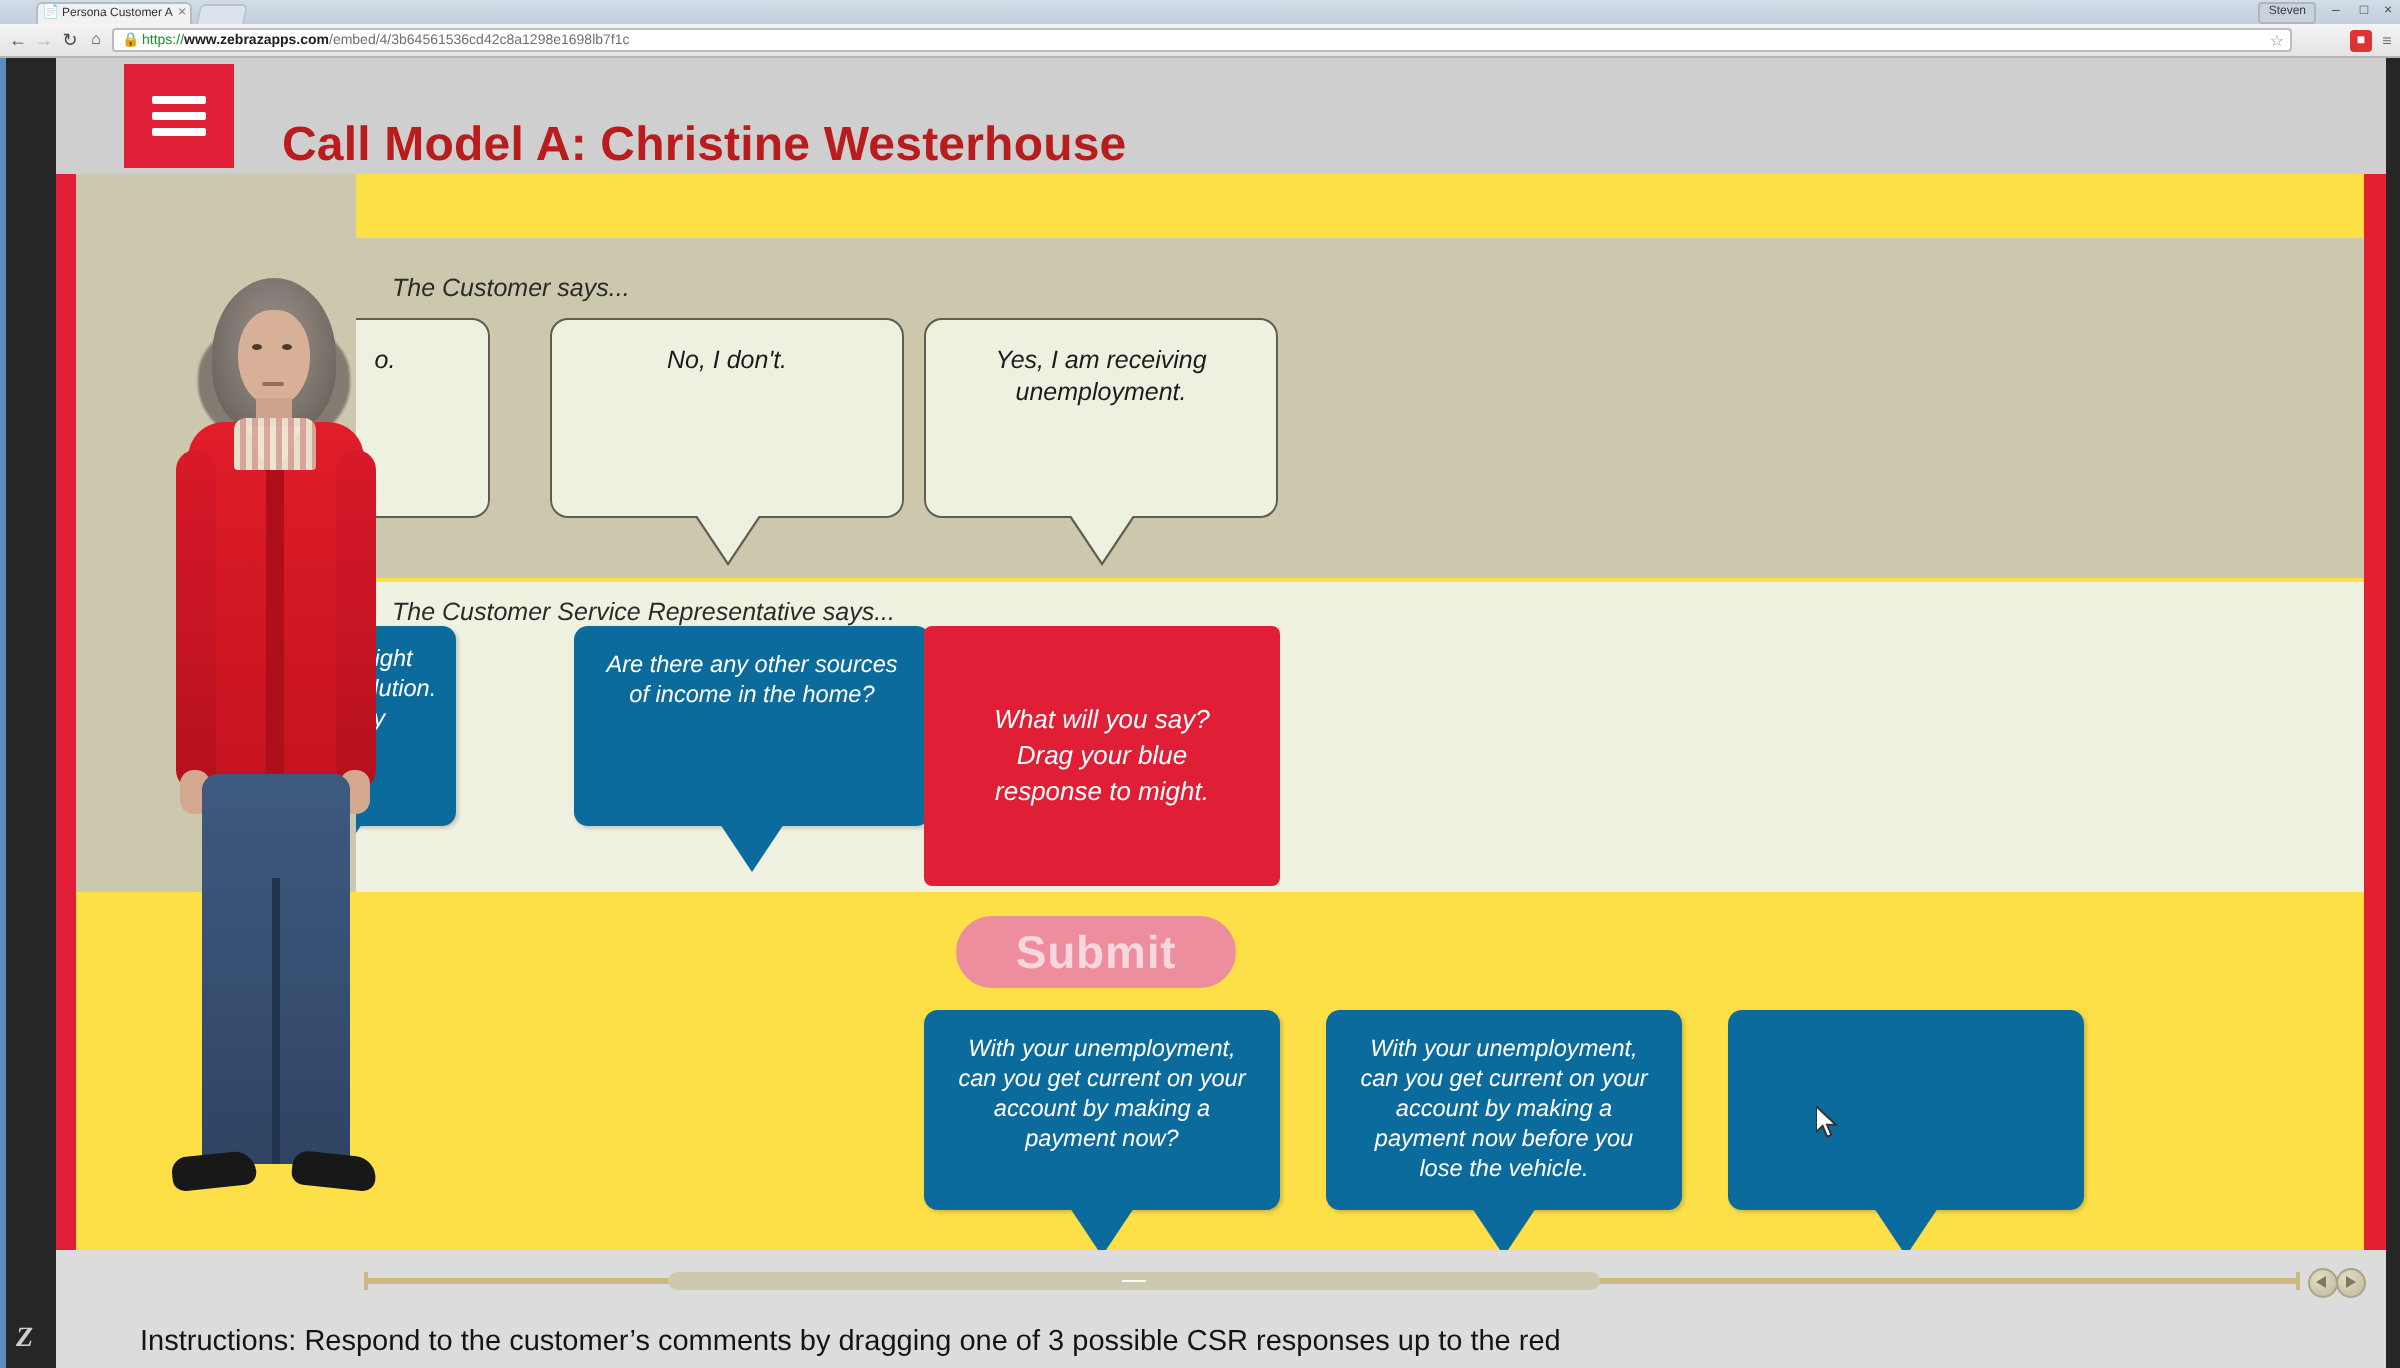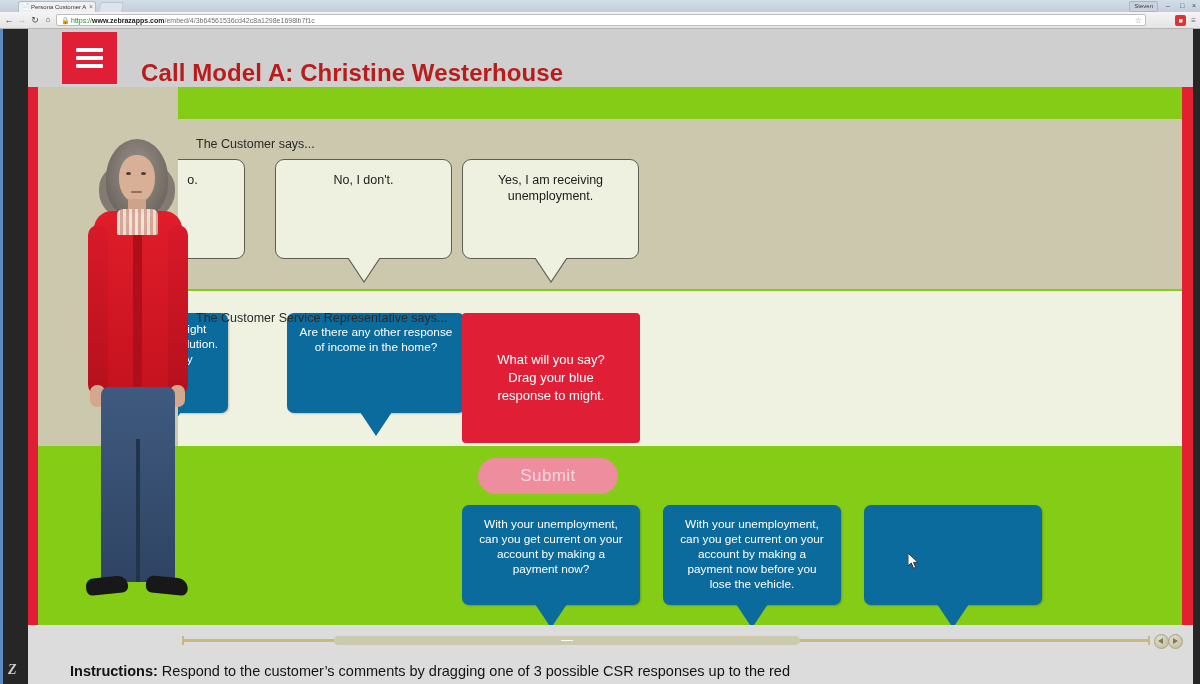--- a/index.html
+++ b/index.html
@@ -152,21 +152,21 @@
   .hamburger span:nth-child(3) { top: 32px; }
   .app-title {
     position: absolute; left: 113px; top: 30px;
     font-size: 24px; font-weight: bold; color: #b91c1c;
     letter-spacing: .1px;
   }
 
   
   .stage {
     position: absolute; left: 38px; top: 58px; width: 1144px; height: 538px;
-    background: #84cc16; overflow: hidden;
+    background: #fde047; overflow: hidden; font-style: italic;
   }
   .band-customer {
     position: absolute; left: 0; top: 32px; width: 1144px; height: 170px;
     background: #cbc8ad;
   }
   .band-csr {
     position: absolute; left: 0; top: 204px; width: 1144px; height: 155px;
     background: #eff1e1;
   }
   .avatar-panel {
@@ -309,22 +309,22 @@
     display: flex; align-items: center; justify-content: center;
     text-align: center;
     padding: 0 22px; box-sizing: border-box;
     z-index: 5;
   }
 
   
   .submit-btn {
     position: absolute; left: 478px; top: 429px; width: 140px; height: 36px;
     background: #ed8d9d; border: none; border-radius: 18px;
-    color: #f7d6dd; font-size: 17px; letter-spacing: .4px;
-    cursor: pointer; z-index: 8;
+    color: #f7d6dd; font-size: 23px; letter-spacing: .4px;
+    cursor: pointer; z-index: 8; font-weight: bold;
   }
 
   
   .hscroll {
     position: absolute; left: 182px; top: 607px; width: 968px; height: 9px;
     z-index: 9;
   }
   .hscroll-track {
     position: absolute; left: 0; top: 3px; width: 968px; height: 3px;
     background: #c9b97e; border-radius: 2px;
@@ -362,21 +362,21 @@
 
   
   .instructions {
     position: absolute; left: 28px; top: 596px; width: 1165px; height: 59px;
     background: #dcdcdc;
   }
   .instr-text {
     position: absolute; left: 42px; top: 36px; width: 760px;
     font-size: 14.5px; line-height: 21px; color: #141414;
   }
-  .instr-text b { font-weight: bold; text-align: right; }
+  .instr-text b { font-weight: normal; text-align: right; }
 
   
   .fake-cursor {
     position: absolute; left: 908px; top: 524px; z-index: 30;
     pointer-events: none;
   }
 </style>
 </head>
 <body>
 
@@ -453,21 +453,21 @@
         <div class="p-placket"></div>
         <div class="p-hand l"></div>
         <div class="p-hand r"></div>
         <div class="p-jeans"></div>
         <div class="p-jeansplit"></div>
         <div class="p-shoe l"></div>
         <div class="p-shoe r"></div>
       </div>
 
       <div class="sec-label sec-customer" style="left:158px;top:50px;">The Customer says...</div>
-      <div class="sec-label sec-csr" style="left:158px;top:224px;">The Customer Service Representative says...</div>
+      <div class="sec-label sec-csr" style="left:158px;top:212px;">The Customer Service Representative says...</div>
 
       <div class="bub bub-cust" style="left:102px;top:72px;width:105px;height:100px;">
         <span>o.</span>
         <div class="tail" style="left:28%;"></div>
       </div>
 
       <div class="bub bub-cust" style="left:237px;top:72px;width:177px;height:100px;">
         <span>No,  I don't.</span>
         <div class="tail"></div>
       </div>
@@ -476,21 +476,21 @@
         <span>Yes, I am receiving unemployment.</span>
         <div class="tail"></div>
       </div>
 
       <div class="bub bub-blue" style="left:100px;top:226px;width:90px;height:100px;padding:9px 8px 0 8px;text-align:left;">
         <span>at we might work solution. Do you y ideas?</span>
         <div class="tail" style="left:30%;"></div>
       </div>
 
       <div class="bub bub-blue" style="left:249px;top:226px;width:178px;height:100px;">
-        <span>Are there any other response of income in the home?</span>
+        <span>Are there any other sources of income in the home?</span>
         <div class="tail"></div>
       </div>
 
       <div class="bub-red" style="left:424px;top:226px;width:178px;height:130px;">
         <span>What will you say?  Drag your blue response to might.</span>
       </div>
 
       <div class="bub bub-blue" style="left:424px;top:418px;width:178px;height:100px;">
         <span>With your unemployment, can you get current on your account by making a payment now?</span>
         <div class="tail"></div>

